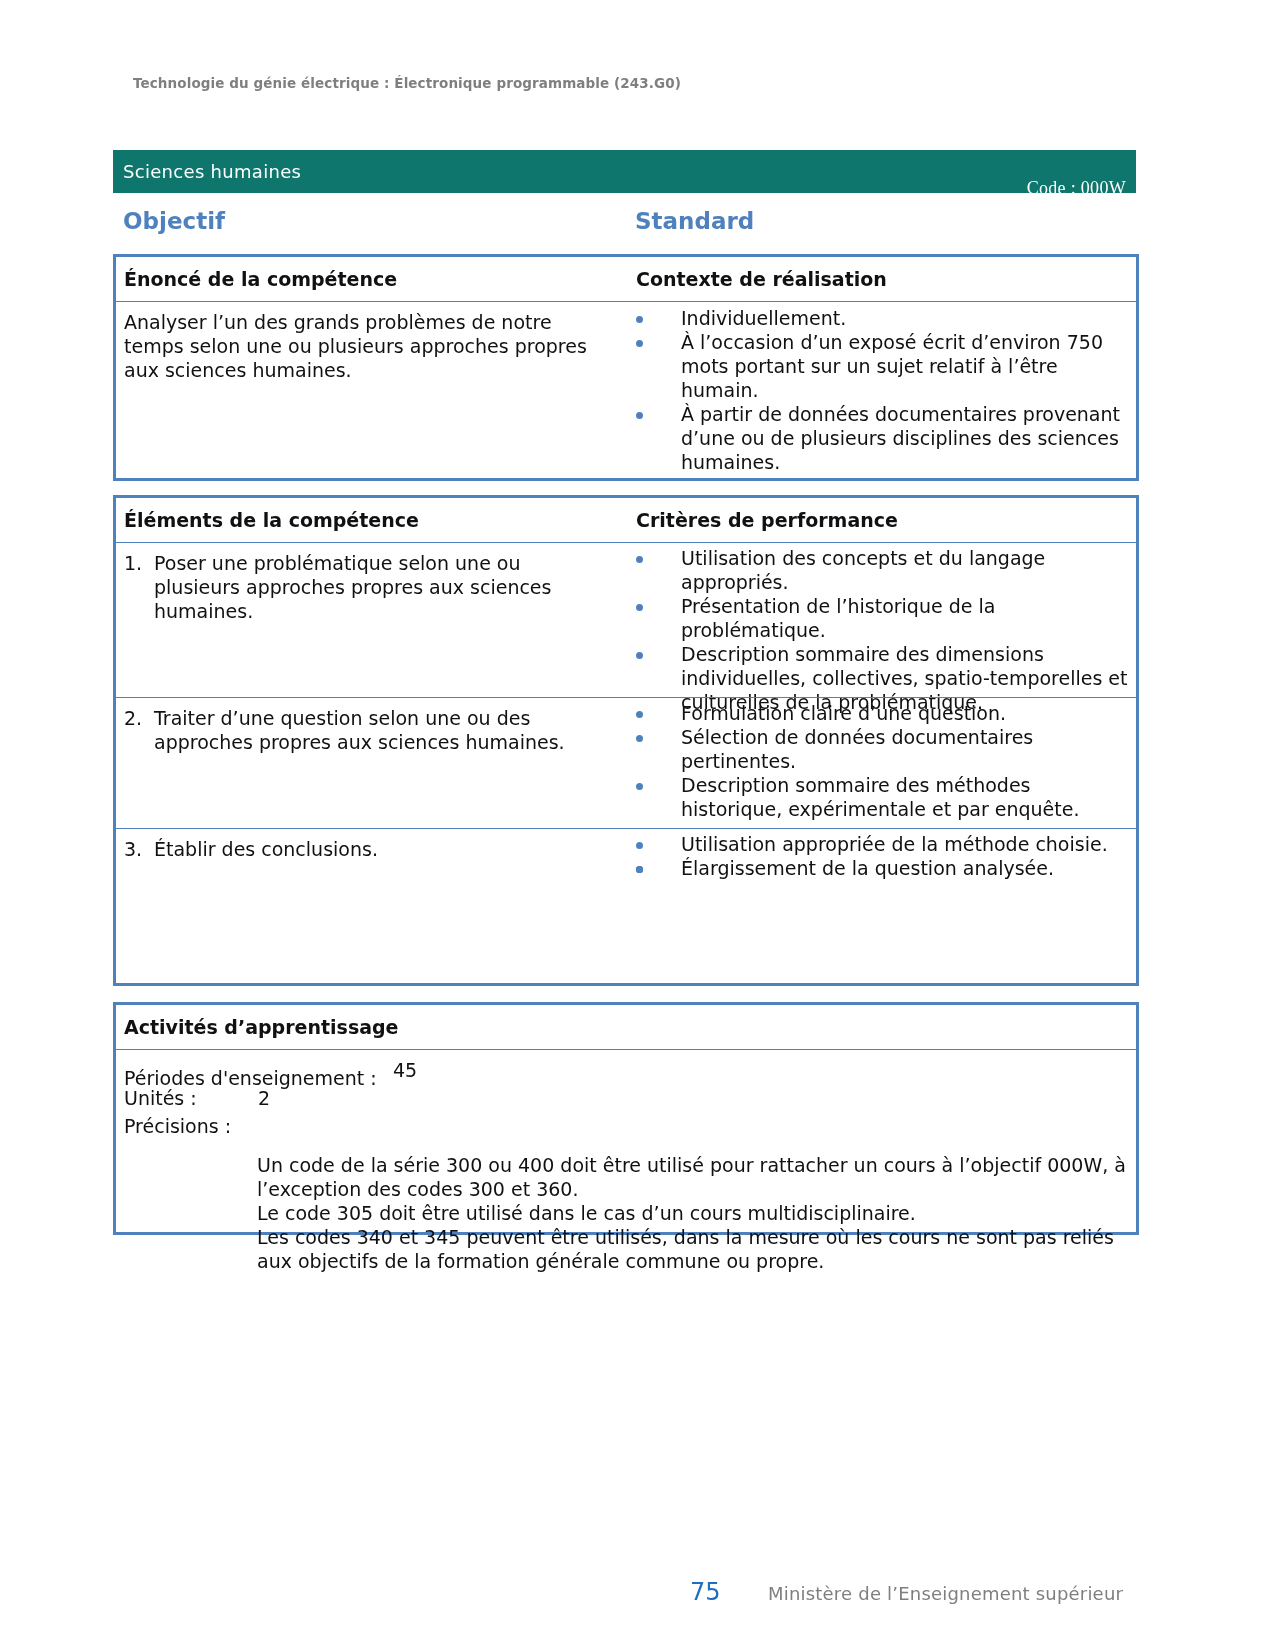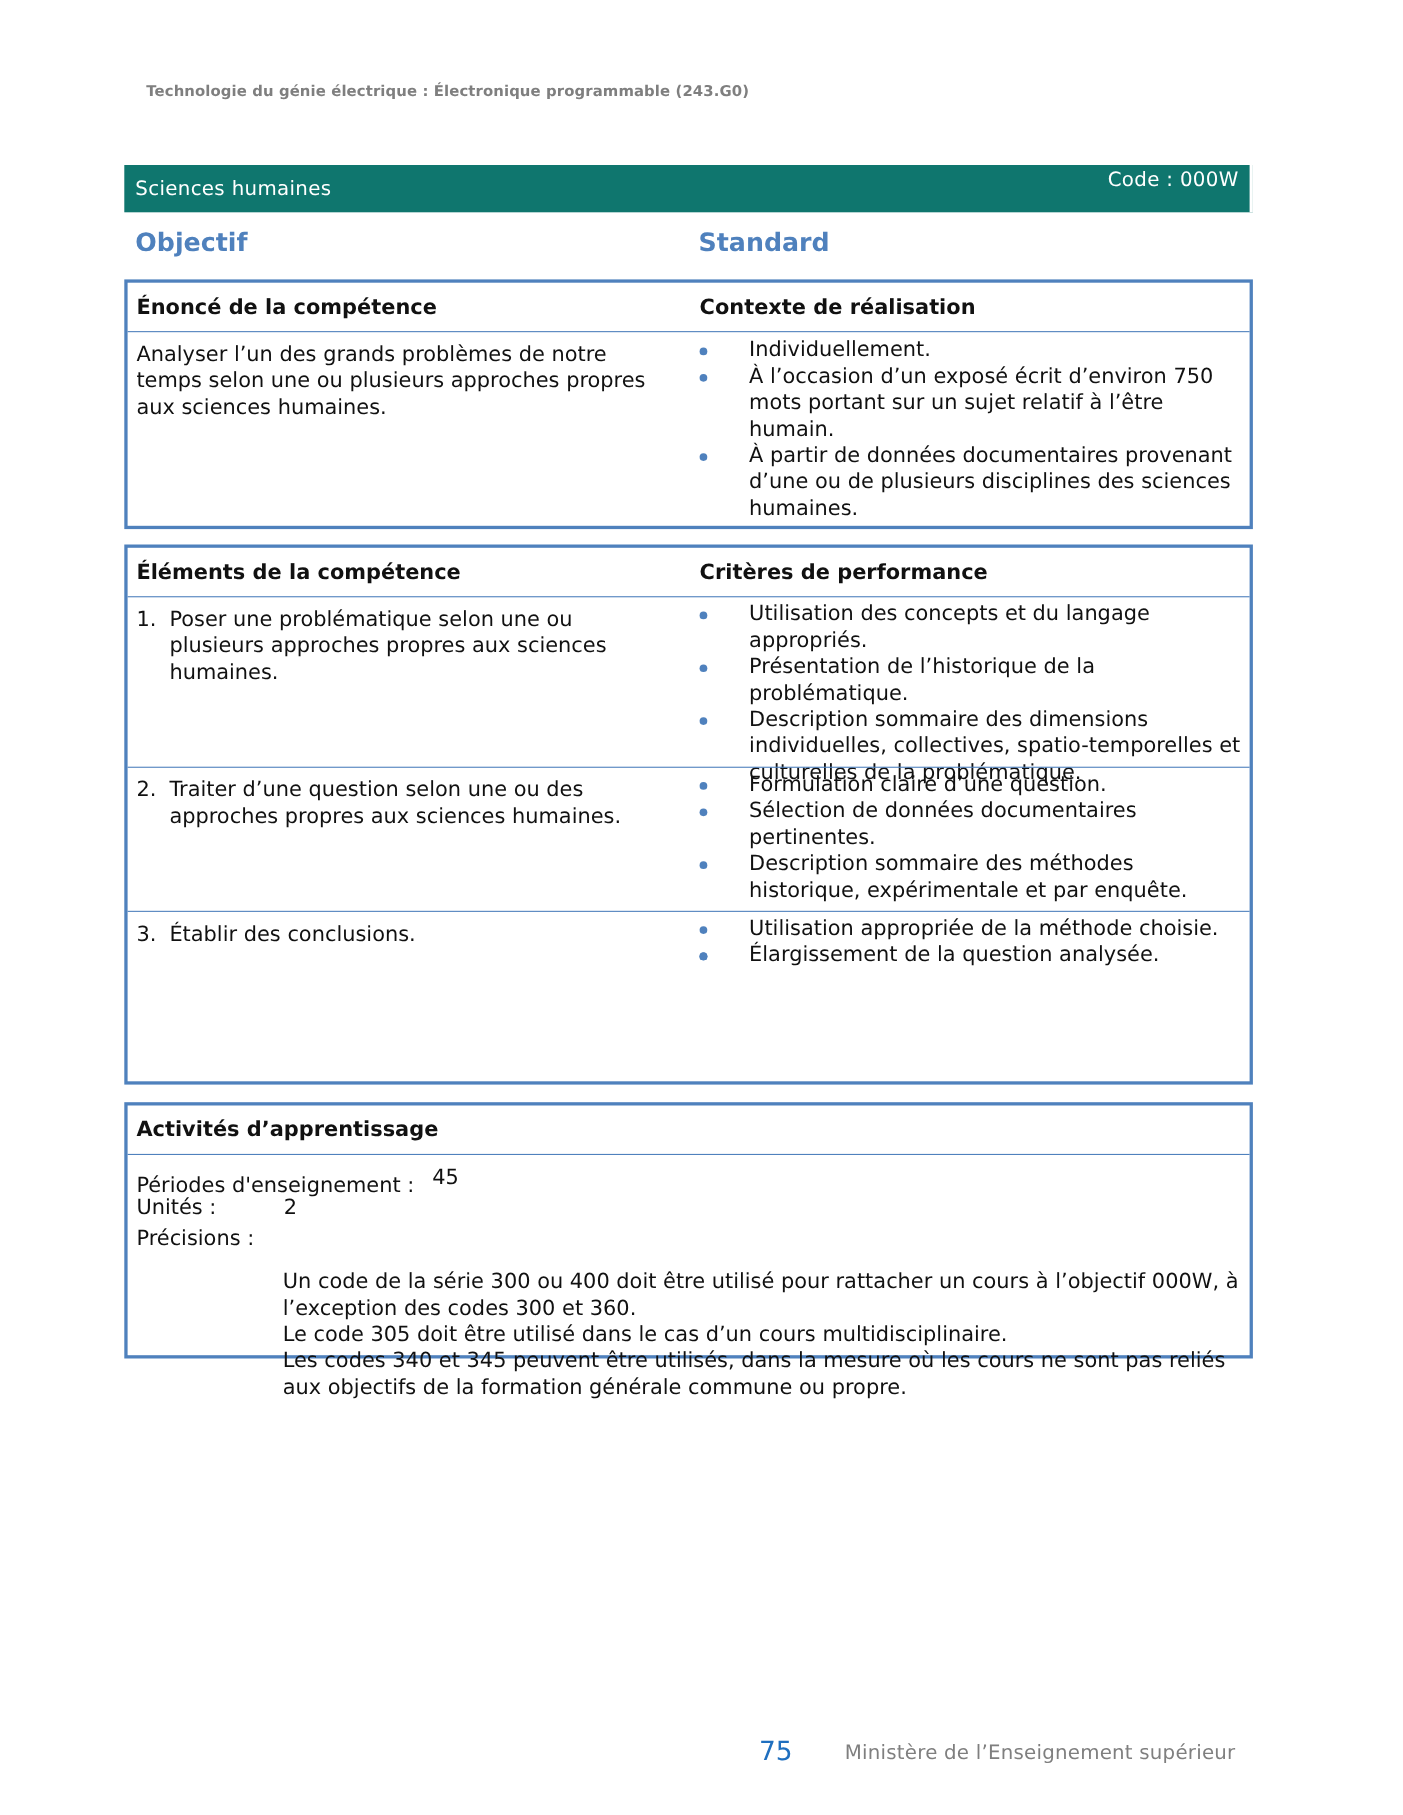--- a/index.html
+++ b/index.html
@@ -1,20 +1,20 @@
 <!DOCTYPE html>
 <html><head>
 <meta charset="utf-8">
 <style>
   html, body { margin:0; padding:0; background:#fff; }
   body { width:1275px; height:1650px; position:relative; font-family:"DejaVu Sans", sans-serif; color:#111; overflow:hidden; }
   .running-head { position:absolute; left:113px; top:75px; font-size:13.5px; font-weight:bold; color:#7f7f7f; letter-spacing:0.1px;margin-left:20px; }
   .title-bar { position:absolute; left:113px; top:150px; width:1026px; height:43px; background:#0f766e; color:#fff; font-size:18px; box-sizing:border-box; border-right:3px solid #fff; outline:0; }
   .title-bar .left { position:absolute; left:10px; top:11px; letter-spacing:0.3px; }
-  .title-bar .right { position:absolute; right:10px; top:3px; letter-spacing:0.3px; }
+  .title-bar .right { position:absolute; right:10px; top:28px; letter-spacing:0.3px;font-family:Liberation Serif, serif; }
   .col-heads { position:absolute; left:113px; top:206px; width:1026px; height:30px; font-size:23px; font-weight:bold; color:#4f81bd; }
   .col-heads .l { position:absolute; left:10px; top:2px; }
   .col-heads .r { position:absolute; left:522px; top:2px; }
   .box { position:absolute; left:113px; width:1026px; border:3px solid #4f81bd; box-sizing:border-box; }
   .box .hdr { height:44px; border-bottom:1.5px solid #4f81bd; position:relative; font-size:19px; font-weight:bold;text-align:center; }
   .box .hdr span { position:absolute; top:11px; }
   .box .hdr .c1 { left:8px; }
   .box .hdr .c2 { left:520px; }
   .row { position:relative; box-sizing:border-box; }
   .row.sep { border-top:1.5px solid #4f81bd; }

